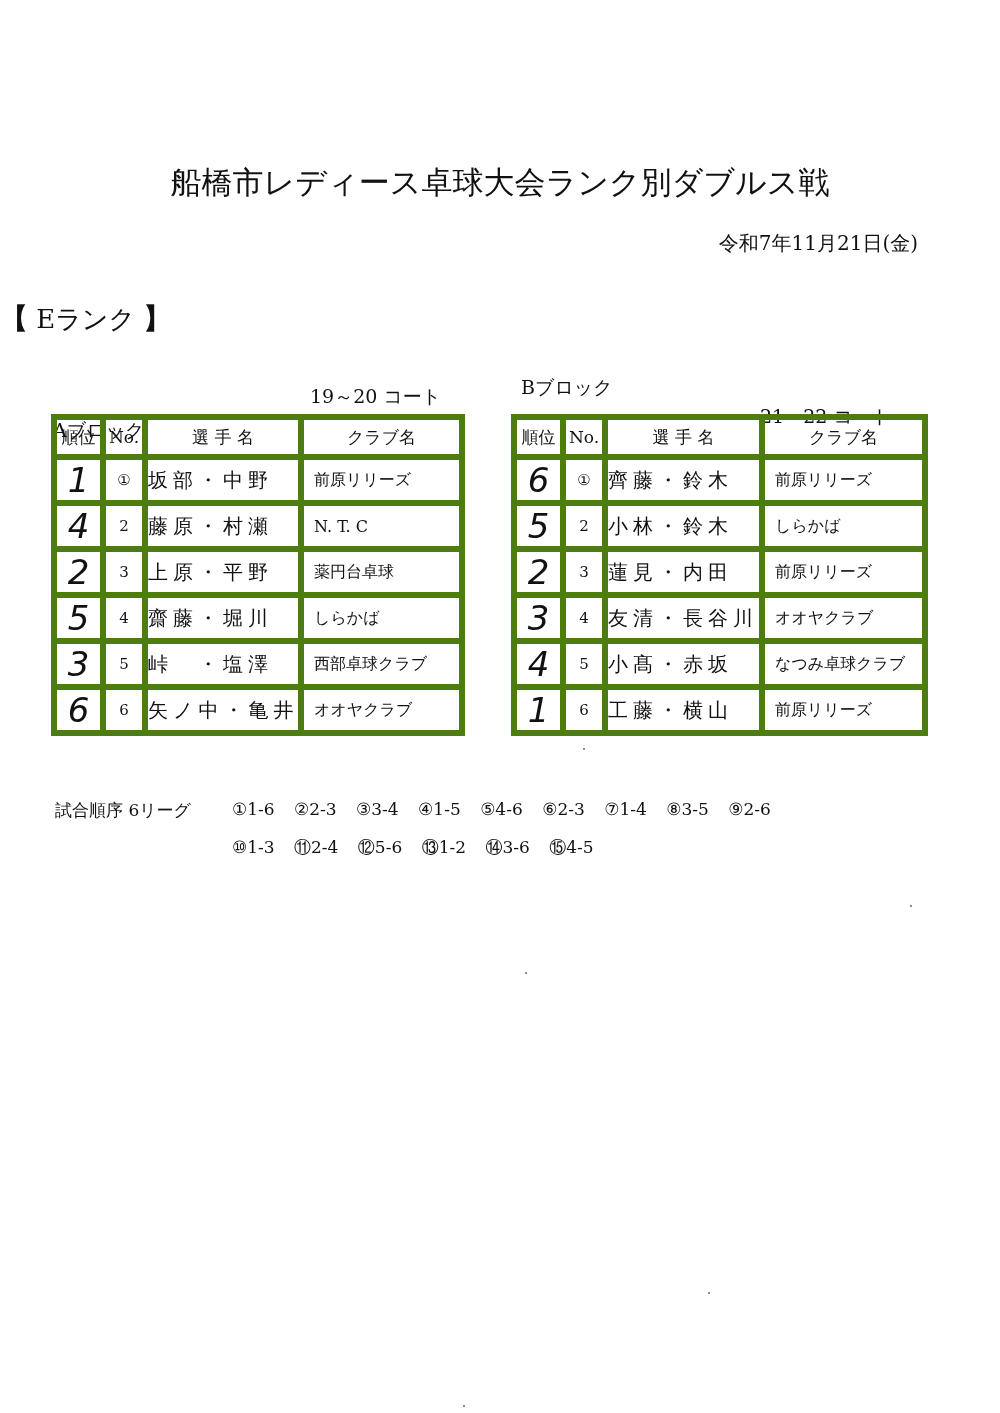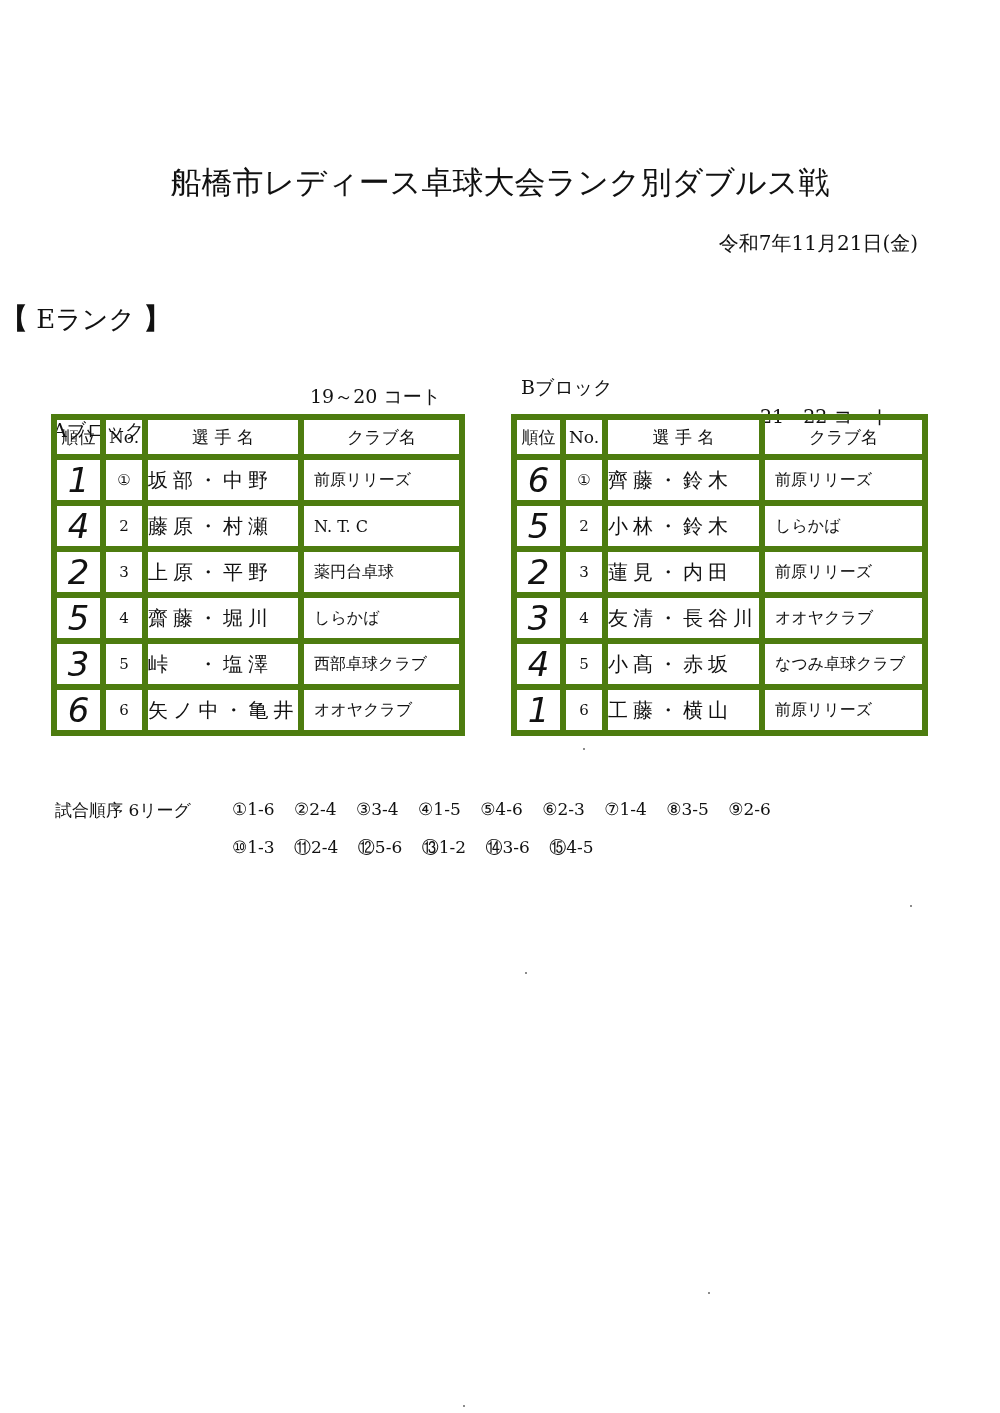--- a/index.html
+++ b/index.html
@@ -142,21 +142,21 @@
     <td class="c-no">6</td>
     <td class="c-name">工藤・横山</td>
     <td class="c-club">前原リリーズ</td>
   </tr>
 </tbody>
   </table>
 
 <div class="abs order" style="left:55px; top:799px;">試合順序 6リーグ</div>
 <div class="abs order" style="left:232px; top:799px; white-space:nowrap;">
   <span class="order-item">①1-6</span>
-  <span class="order-item">②2-4</span>
+  <span class="order-item">②2-3</span>
   <span class="order-item">③3-4</span>
   <span class="order-item">④1-5</span>
   <span class="order-item">⑤4-6</span>
   <span class="order-item">⑥2-3</span>
   <span class="order-item">⑦1-4</span>
   <span class="order-item">⑧3-5</span>
   <span class="order-item">⑨2-6</span>
 </div>
 <div class="abs order" style="left:232px; top:836px; white-space:nowrap;">
   <span class="order-item">⑩1-3</span>

